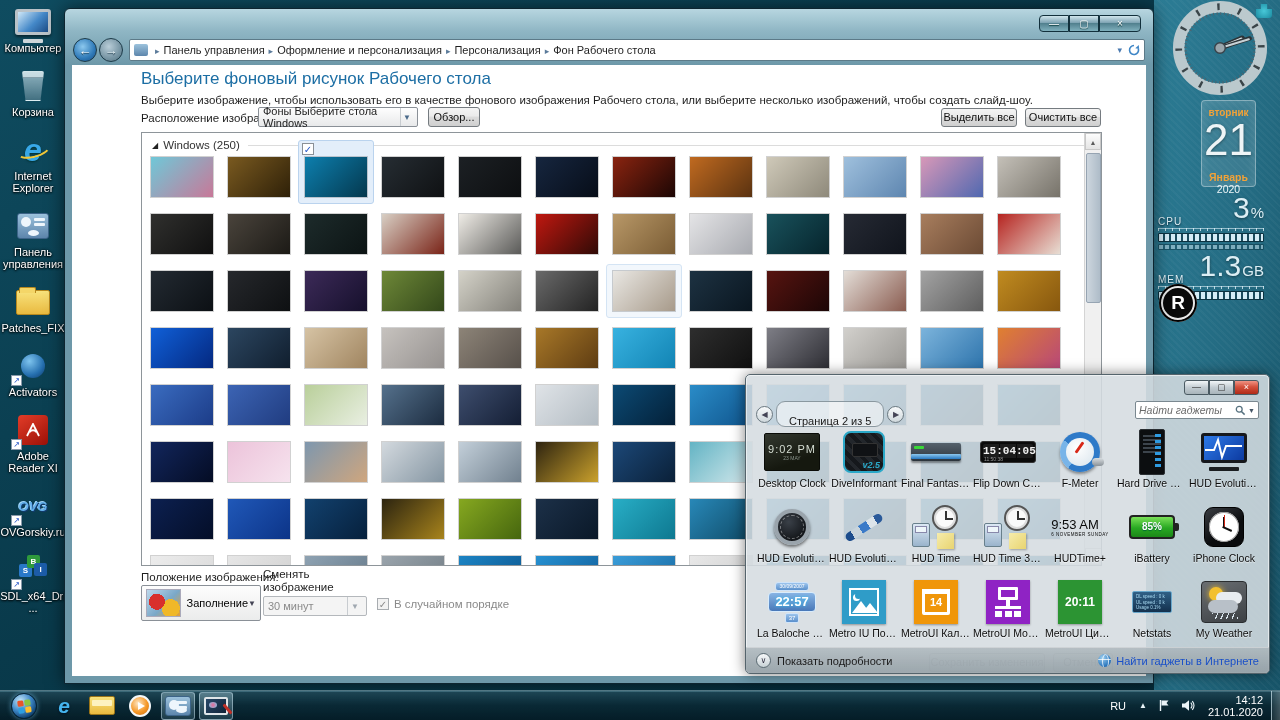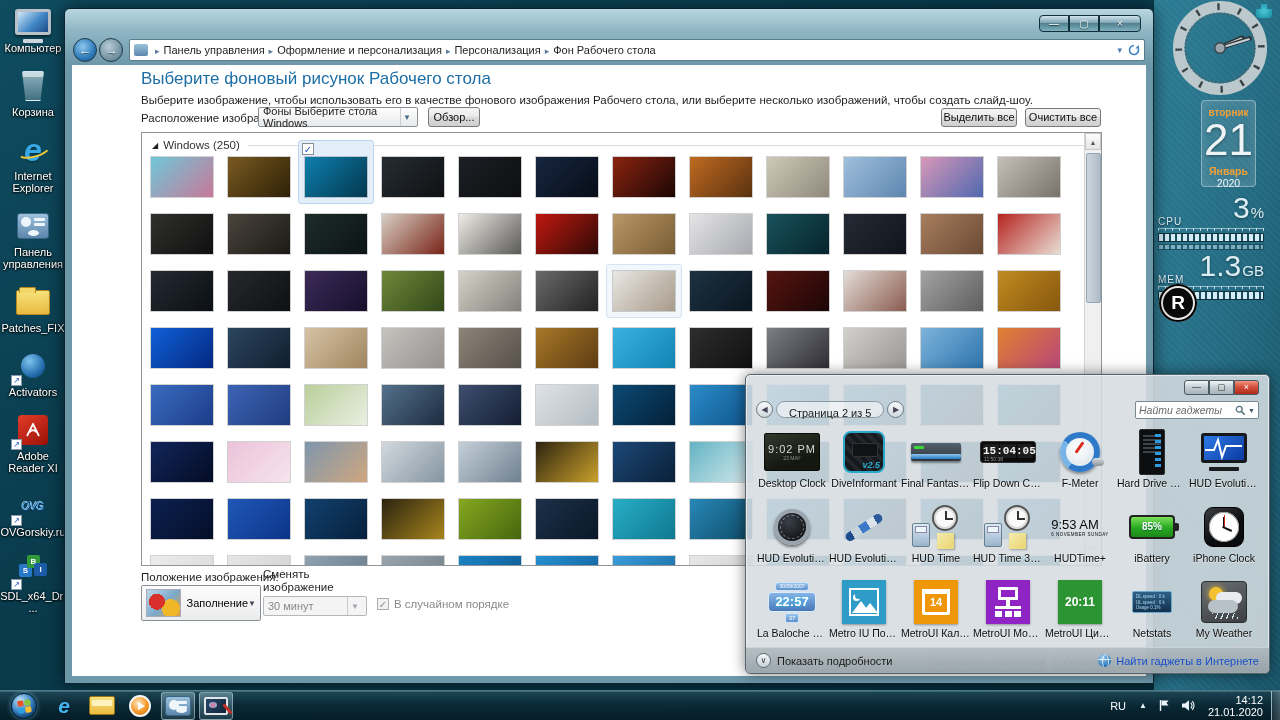--- a/index.html
+++ b/index.html
@@ -25,21 +25,21 @@
   .e-arc{position:absolute;top:8px;left:2px;width:36px;height:18px;border:2px solid transparent;border-bottom-color:#f2c838;border-radius:50%;transform:rotate(-14deg)}
   .cpl{width:32px;height:26px;background:linear-gradient(180deg,#9cc2dc,#5d86ac);border:1px solid #3c6488;border-radius:3px;position:relative}
   .cpl i{position:absolute;background:#eef6fc;border-radius:1px}
   .cpl .c1{left:3px;top:3px;width:10px;height:10px;border-radius:50%}
   .cpl .b1{right:3px;top:4px;width:11px;height:3px}.cpl .b2{right:3px;top:9px;width:11px;height:3px}
   .cpl .m1{left:10px;bottom:2px;width:11px;height:6px;border-radius:50%}
   .fold{width:34px;height:25px;background:linear-gradient(180deg,#f8e27c,#e9ba40);border:1px solid #b8891e;border-radius:2px;position:relative}
   .fold::before{content:"";position:absolute;top:-4px;left:2px;width:15px;height:5px;background:#f4d668;border:1px solid #b8891e;border-bottom:none;border-radius:2px 2px 0 0}
   .acticon{width:24px;height:24px;border-radius:50%;background:radial-gradient(circle at 35% 30%,#7ec4ee,#2670b0 60%,#0c3868)}
   .pdf{width:30px;height:30px;background:linear-gradient(145deg,#e23c28,#9c1108);border-radius:4px;display:flex;align-items:center;justify-content:center}
-  .ovg{font-size:10px;font-weight:normal;font-style:italic;color:#63b0ec;text-shadow:1px 1px 0 #123a6c,-1px -1px 0 #9fd4f8}
+  .ovg{font-size:13px;font-weight:bold;font-style:italic;color:#63b0ec;text-shadow:1px 1px 0 #123a6c,-1px -1px 0 #9fd4f8}
   .sdl{position:relative;width:30px;height:30px}
   .sdl i{position:absolute;width:13px;height:13px;border-radius:2px;color:#fff;font-size:8px;font-weight:bold;font-style:normal;text-align:center;line-height:13px}
   .sdl .s1{left:1px;top:9px;background:#2878c8}.sdl .s2{left:9px;top:0;background:#2e9a3c}.sdl .s3{right:1px;top:8px;background:#1c5ca8}
   
   .main-window{position:absolute;left:64px;top:8px;width:1090px;height:676px;z-index:10;
     background:linear-gradient(180deg,#b7d6e0 0,#8fb6c4 22px,#6d98a9 56px,#6d98a9 100%);
     border:1px solid #0d2530;border-radius:6px 6px 0 0;box-shadow:0 0 18px rgba(0,0,0,.55)}
   .caption-btns{position:absolute;top:6px;right:12px;display:flex}
   .cap-btn{width:30px;height:17px;border:1px solid #12303c;background:linear-gradient(180deg,#cfe5ec,#7fa4b4 45%,#52818f 50%,#7fb0bd);
     color:#fff;font-size:10px;line-height:15px;text-align:center;text-shadow:0 1px 1px #033;cursor:pointer}
@@ -110,21 +110,21 @@
     box-shadow:0 0 14px rgba(0,0,0,.5), inset 0 0 0 1px rgba(255,255,255,.55)}
   .g-caption{position:absolute;top:5px;right:10px;display:flex}
   .g-cap{width:25px;height:15px;border:1px solid #4a5a62;background:linear-gradient(180deg,#f2f6f8,#c2ccd2 50%,#a8b4ba);
     font-size:9px;line-height:13px;text-align:center;color:#333;cursor:pointer}
   .g-cap.close{background:linear-gradient(180deg,#f09384,#d4513c 45%,#b02a18);color:#fff;border-radius:0 3px 3px 0}
   .g-cap:first-child{border-radius:3px 0 0 3px}
   .g-nav{position:absolute;left:10px;top:26px;display:flex;align-items:center}
   .g-navbtn{width:17px;height:17px;border-radius:50%;border:1px solid #6a7880;background:linear-gradient(180deg,#f8fafb,#cfd8dc);
     font-size:8px;color:#445;display:flex;align-items:center;justify-content:center;cursor:pointer}
   .g-pill{height:17px;line-height:15px;border:1px solid #8a98a0;border-radius:9px;background:rgba(255,255,255,.55);
-    font-size:11px;color:#1a1a1a;padding:4px 12px;margin:0 3px}
+    font-size:11px;color:#1a1a1a;padding:12px 12px;margin:0 3px}
   .g-search{position:absolute;right:10px;top:26px;width:124px;height:18px;background:#fff;border:1px solid #7a8890;border-radius:2px;
     display:flex;align-items:center;padding:0 3px}
   .g-search input{flex:1;border:none;outline:none;font-size:10.5px;font-style:italic;color:#444;min-width:0;background:transparent}
   .g-search input::placeholder{color:#6a6a6a}
   .g-search .sarr{font-size:7px;color:#456;margin-left:2px}
   .g-grid{position:absolute;left:10px;top:50px;display:grid;grid-template-columns:repeat(7,72px);row-gap:5px}
   .g-cell{width:72px;height:70px;text-align:center;cursor:pointer;border-radius:3px;padding-top:2px}
   .g-ibox{height:50px;display:flex;align-items:center;justify-content:center}
   .g-label{font-size:10.5px;color:#0c0c0c;text-shadow:0 1px 1px rgba(255,255,255,.7);white-space:nowrap;overflow:hidden;text-overflow:ellipsis;padding:0 1px}
   .g-footer{position:absolute;left:0;right:0;bottom:0;height:26px;background:linear-gradient(180deg,rgba(168,178,184,.75),rgba(140,152,158,.8));
@@ -218,21 +218,21 @@
     border:1px solid #6aa8cc;border-radius:2px;padding:2px 3px;text-align:left}
   .g-netstats div{font-size:4.5px;line-height:5.5px;color:#aadcf4;white-space:nowrap}
   
   .sb{position:absolute;z-index:5}
   .sb-clock{left:1172px;top:0px;width:96px;height:96px}
   .sb-cal{left:1201px;top:100px;width:55px;height:87px;background:rgba(255,255,255,.10);
     border:1px solid rgba(255,255,255,.38);border-radius:4px;text-align:center;color:#eef6f8;
     box-shadow:inset 0 0 12px rgba(255,255,255,.12)}
   .sb-cal .wd{font-size:10px;font-weight:bold;color:#f2a238;margin-top:6px}
   .sb-cal .day{font-size:44px;font-weight:300;line-height:44px;color:#eef4f6;text-shadow:0 1px 3px rgba(0,0,0,.4)}
-  .sb-cal .my{font-size:10.5px;margin-top:3px}
+  .sb-cal .my{font-size:10.5px;margin-top:9px}
   .sb-cal .my b{color:#f2a238;font-weight:bold}
   .sb-meter{left:1158px;width:106px;color:#dceef4}
   .sb-cpu{top:194px}.sb-mem{top:252px}
   .m-row{display:flex;align-items:flex-end}
   .m-lbl{font-size:10px;letter-spacing:1px;text-shadow:0 1px 2px #023}
   .m-val{margin-left:auto;font-size:30px;font-weight:300;line-height:28px;text-shadow:0 1px 3px rgba(0,0,0,.45)}
   .m-unit{font-size:15px;margin-left:1px}
   .m-ruler{height:3px;margin-top:1px;background:repeating-linear-gradient(90deg,rgba(220,240,248,.8) 0 1px,transparent 1px 7px);border-top:1px solid rgba(220,240,248,.6)}
   .m-bar{height:9px;margin-top:2px;background:repeating-linear-gradient(90deg,#d4ecf6 0 4px,#1a4a5c 4px 6px);border:1px solid #0c3240;border-radius:1px}
   .m-bar2{height:6px;margin-top:2px;opacity:.5}

